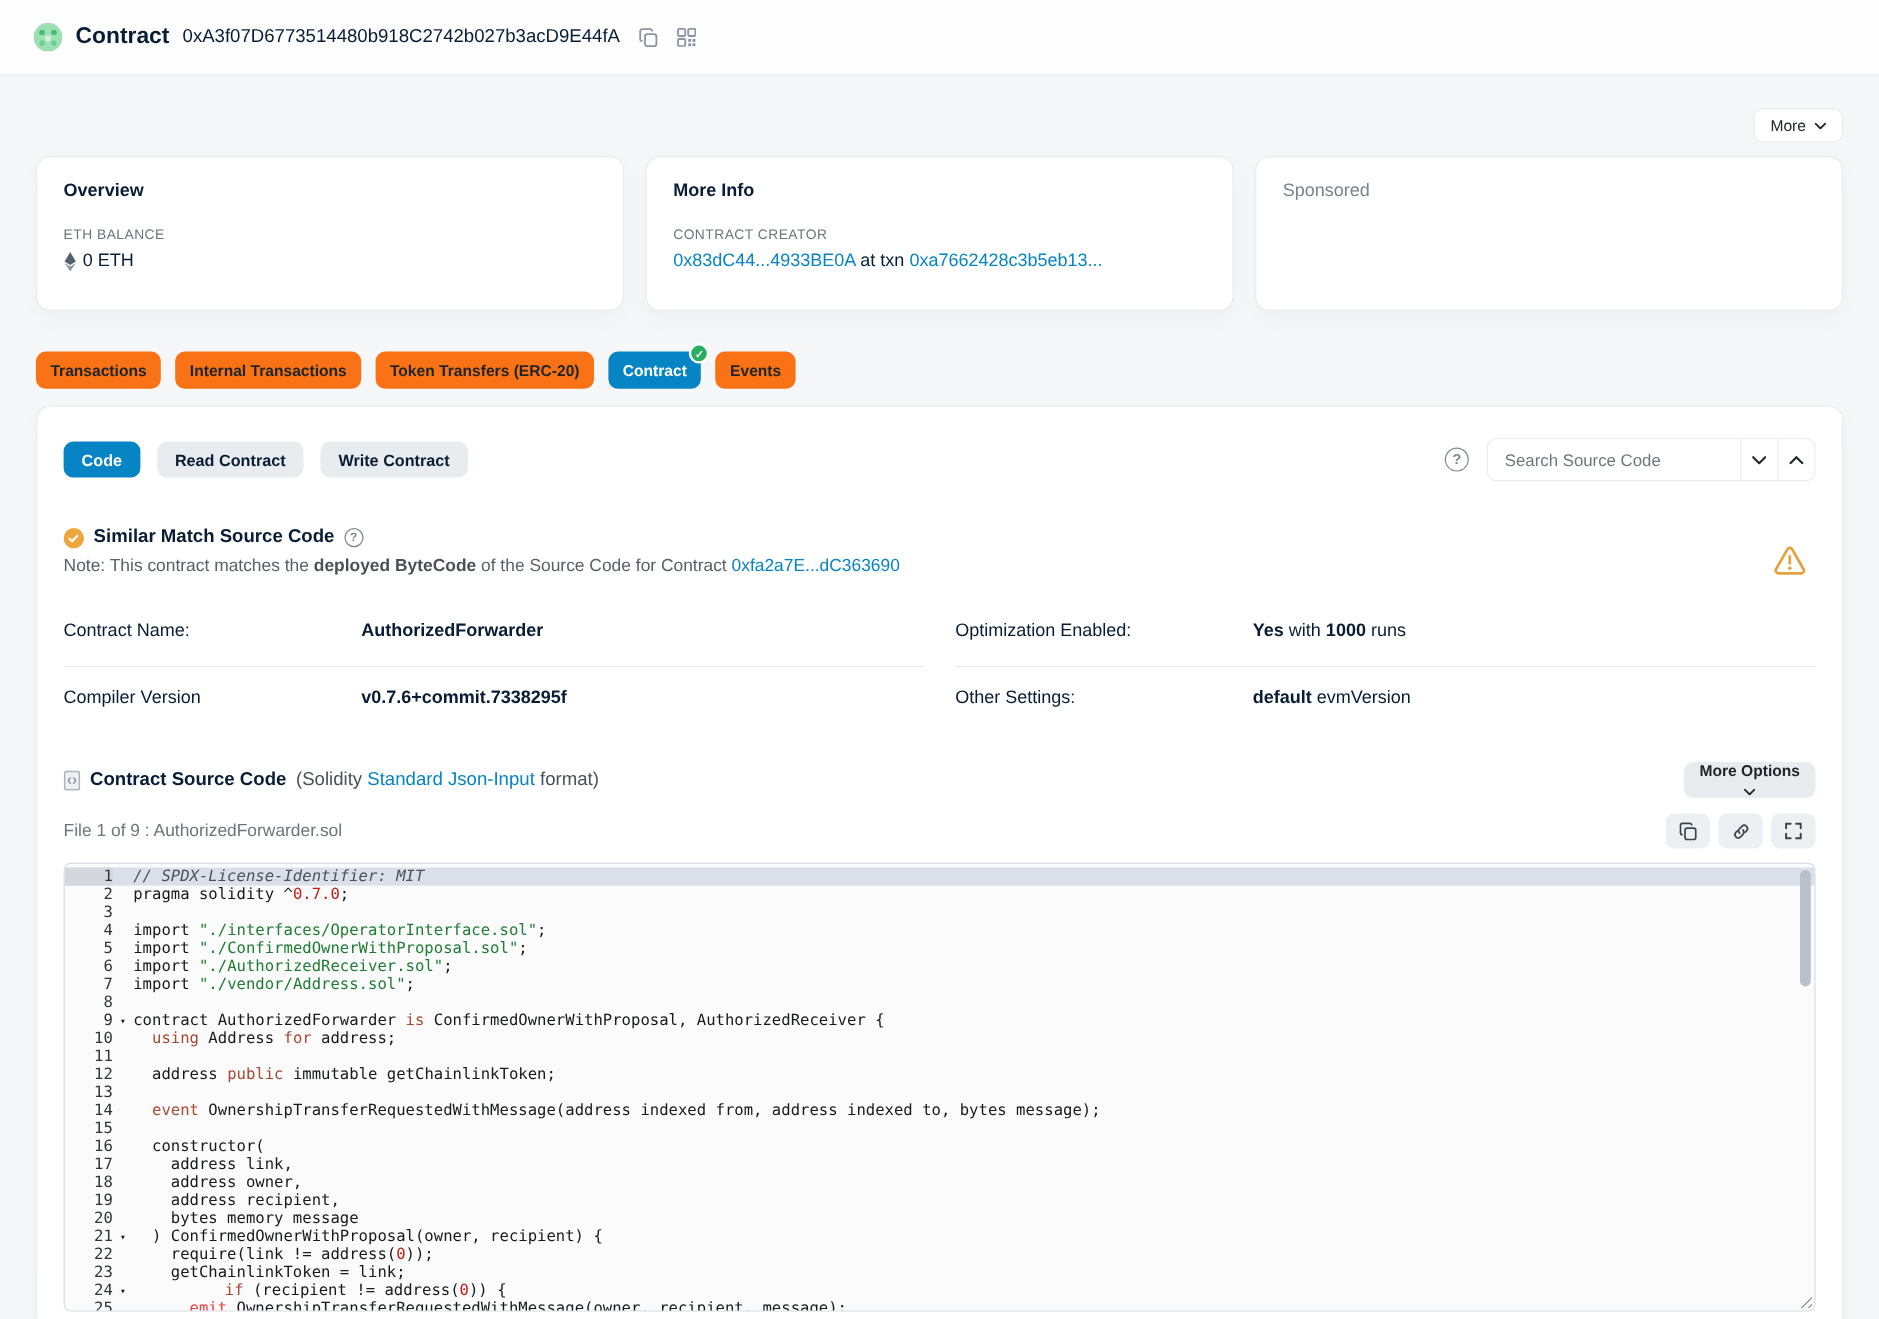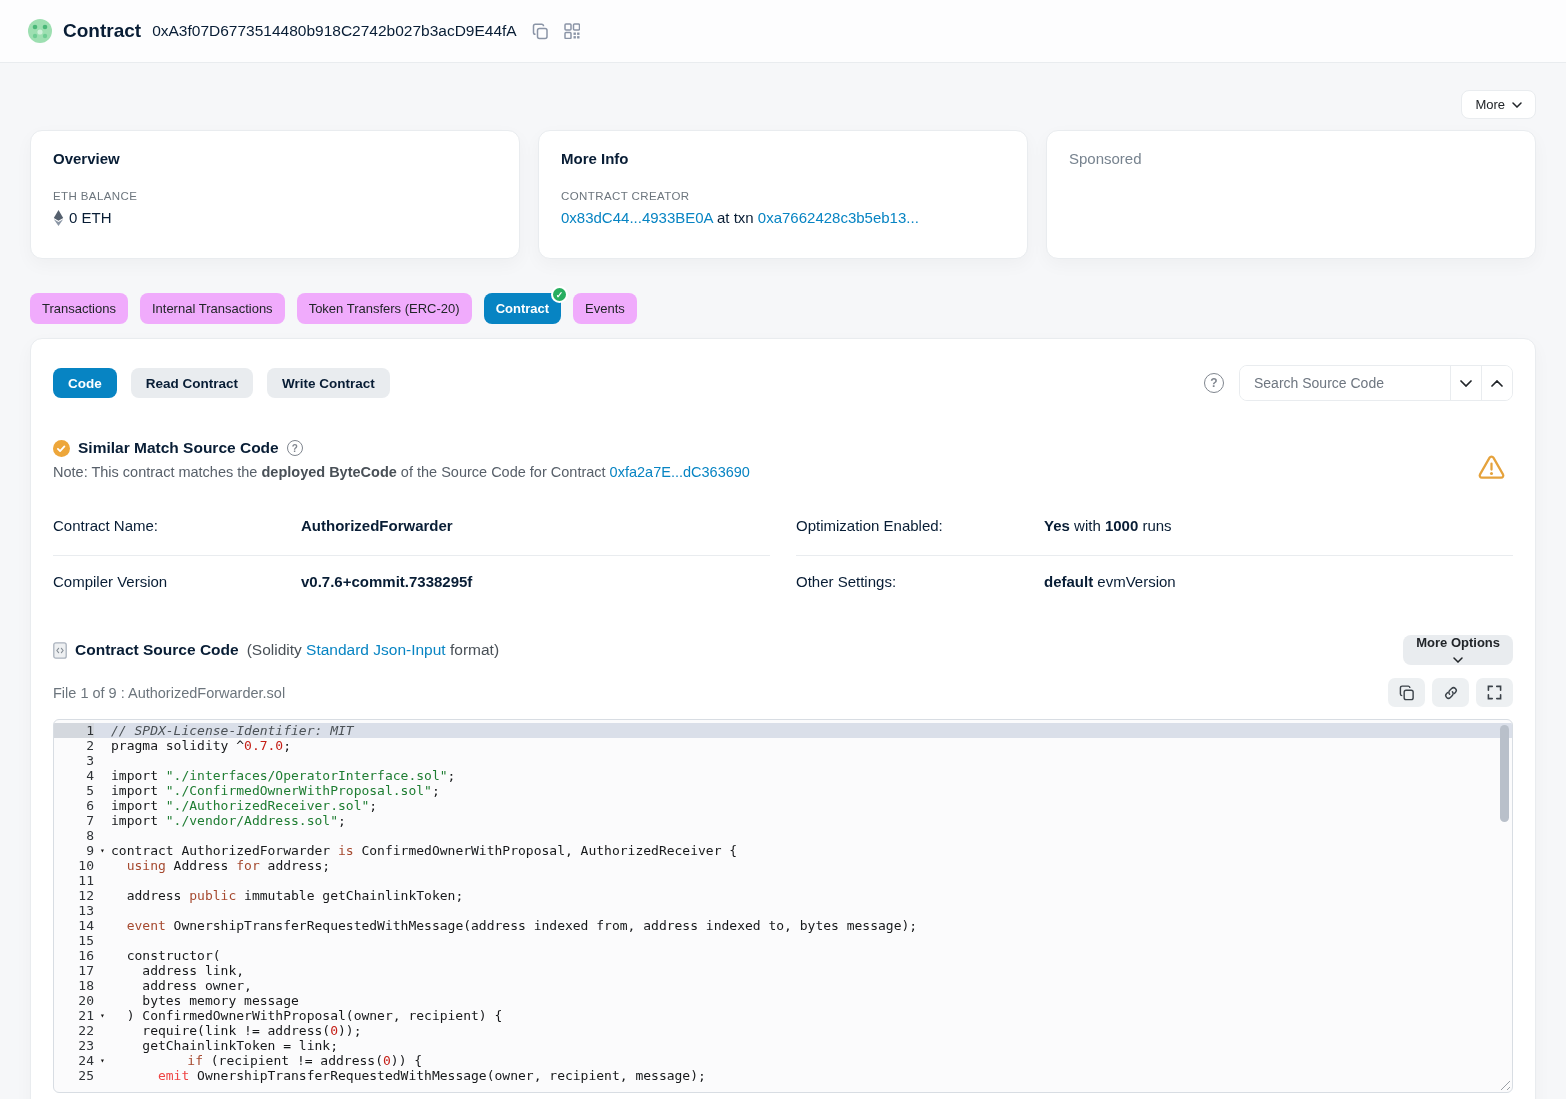--- a/index.html
+++ b/index.html
@@ -26,22 +26,22 @@
   .card{ flex:1; background:#fff; border:1px solid #e9ecef; border-radius:12px; height:129px;
     padding:19px 22px; box-shadow:0 6px 18px rgba(18,29,39,.035); }
   .card-title{ font-size:15px; font-weight:700; }
   .card-title.muted{ color:#77838f; font-weight:400; }
   .card-label{ margin-top:23px; font-size:11.5px; color:#6c757d; font-weight:500; letter-spacing:.4px; }
   .card-value{ margin-top:7px; font-size:15px; display:flex; align-items:center; gap:5px; }
   .card-linkline{ margin-top:7px; font-size:15px; }
   .link{ color:#0784c3; text-decoration:none; cursor:pointer; }
   
   .tabs{ display:flex; gap:12px; margin-top:34px; }
-  .tab{ background:#f0abfc; border-radius:8px; padding:0 12px; height:31px; display:flex;
-    align-items:center; font-size:13px; font-weight:400; color:#212529; position:relative; cursor:pointer; }
+  .tab{ background:#f97316; border-radius:8px; padding:0 12px; height:31px; display:flex;
+    align-items:center; font-size:13px; font-weight:700; color:#212529; position:relative; cursor:pointer; }
   .tab.active{ background:#0784c3; color:#fff; font-weight:600; }
   .tab-badge{ position:absolute; top:-7px; right:-7px; width:17px; height:17px; border-radius:50%;
     border:2px solid #fff; color:#fff; font-size:9px; display:flex; align-items:center; justify-content:center; }
   
   .main-card{ margin-top:14px; background:#fff; border:1px solid #e9ecef; border-radius:12px;
     padding:26px 22px; height:780px; box-shadow:0 6px 18px rgba(18,29,39,.035); }
   .subtab-row{ display:flex; align-items:center; justify-content:space-between; }
   .subtabs{ display:flex; gap:14px; }
   .pill{ border-radius:8px; height:30px; padding:0 15px; display:flex; align-items:center;
     font-size:13.5px; font-weight:600; cursor:pointer; }
@@ -321,20 +321,21 @@
           <div class="code-line"><span class="ln">9</span><span class="fold">▾</span><span class="line-text"><span style="color: rgb(22, 24, 26);">contract AuthorizedForwarder </span><span style="color: rgb(165, 73, 47);">is</span><span style="color: rgb(22, 24, 26);"> ConfirmedOwnerWithProposal, AuthorizedReceiver {</span></span></div>
           <div class="code-line"><span class="ln">10</span><span class="fold"></span><span class="line-text"><span style="color: rgb(22, 24, 26);">  </span><span style="color: rgb(165, 73, 47);">using</span><span style="color: rgb(22, 24, 26);"> Address </span><span style="color: rgb(165, 73, 47);">for</span><span style="color: rgb(22, 24, 26);"> address;</span></span></div>
           <div class="code-line"><span class="ln">11</span><span class="fold"></span><span class="line-text"></span></div>
           <div class="code-line"><span class="ln">12</span><span class="fold"></span><span class="line-text"><span style="color: rgb(22, 24, 26);">  address </span><span style="color: rgb(165, 73, 47);">public</span><span style="color: rgb(22, 24, 26);"> immutable getChainlinkToken;</span></span></div>
           <div class="code-line"><span class="ln">13</span><span class="fold"></span><span class="line-text"></span></div>
           <div class="code-line"><span class="ln">14</span><span class="fold"></span><span class="line-text"><span style="color: rgb(22, 24, 26);">  </span><span style="color: rgb(165, 73, 47);">event</span><span style="color: rgb(22, 24, 26);"> OwnershipTransferRequestedWithMessage(address indexed from, address indexed to, bytes message);</span></span></div>
           <div class="code-line"><span class="ln">15</span><span class="fold"></span><span class="line-text"></span></div>
           <div class="code-line"><span class="ln">16</span><span class="fold"></span><span class="line-text"><span style="color: rgb(22, 24, 26);">  constructor(</span></span></div>
           <div class="code-line"><span class="ln">17</span><span class="fold"></span><span class="line-text"><span style="color: rgb(22, 24, 26);">    address link,</span></span></div>
           <div class="code-line"><span class="ln">18</span><span class="fold"></span><span class="line-text"><span style="color: rgb(22, 24, 26);">    address owner,</span></span></div>
+          <div class="code-line"><span class="ln">19</span><span class="fold"></span><span class="line-text"><span style="color: rgb(22, 24, 26);">    address recipient,</span></span></div>
           <div class="code-line"><span class="ln">20</span><span class="fold"></span><span class="line-text"><span style="color: rgb(22, 24, 26);">    bytes memory message</span></span></div>
           <div class="code-line"><span class="ln">21</span><span class="fold">▾</span><span class="line-text"><span style="color: rgb(22, 24, 26);">  ) ConfirmedOwnerWithProposal(owner, recipient) {</span></span></div>
           <div class="code-line"><span class="ln">22</span><span class="fold"></span><span class="line-text"><span style="color: rgb(22, 24, 26);">    require(link != address(</span><span style="color: rgb(196, 29, 21);">0</span><span style="color: rgb(22, 24, 26);">));</span></span></div>
           <div class="code-line"><span class="ln">23</span><span class="fold"></span><span class="line-text"><span style="color: rgb(22, 24, 26);">    getChainlinkToken = link;</span></span></div>
           <div class="code-line"><span class="ln">24</span><span class="fold">▾</span><span class="line-text"><span style="color: rgb(22, 24, 26);">    </span><span style="color: rgb(165, 73, 47); margin-left: 45px;">if</span><span style="color: rgb(22, 24, 26);"> (recipient != address(</span><span style="color: rgb(196, 29, 21);">0</span><span style="color: rgb(22, 24, 26);">)) {</span></span></div>
           <div class="code-line"><span class="ln">25</span><span class="fold"></span><span class="line-text"><span style="color: rgb(22, 24, 26);">      </span><span style="color: #ef4444; margin-top: 24px;">emit</span><span style="color: rgb(22, 24, 26);"> OwnershipTransferRequestedWithMessage(owner, recipient, message);</span></span></div>
         </div>
       <div class="scroll-thumb"></div>
       <div class="resize-handle"></div>
     </div>

